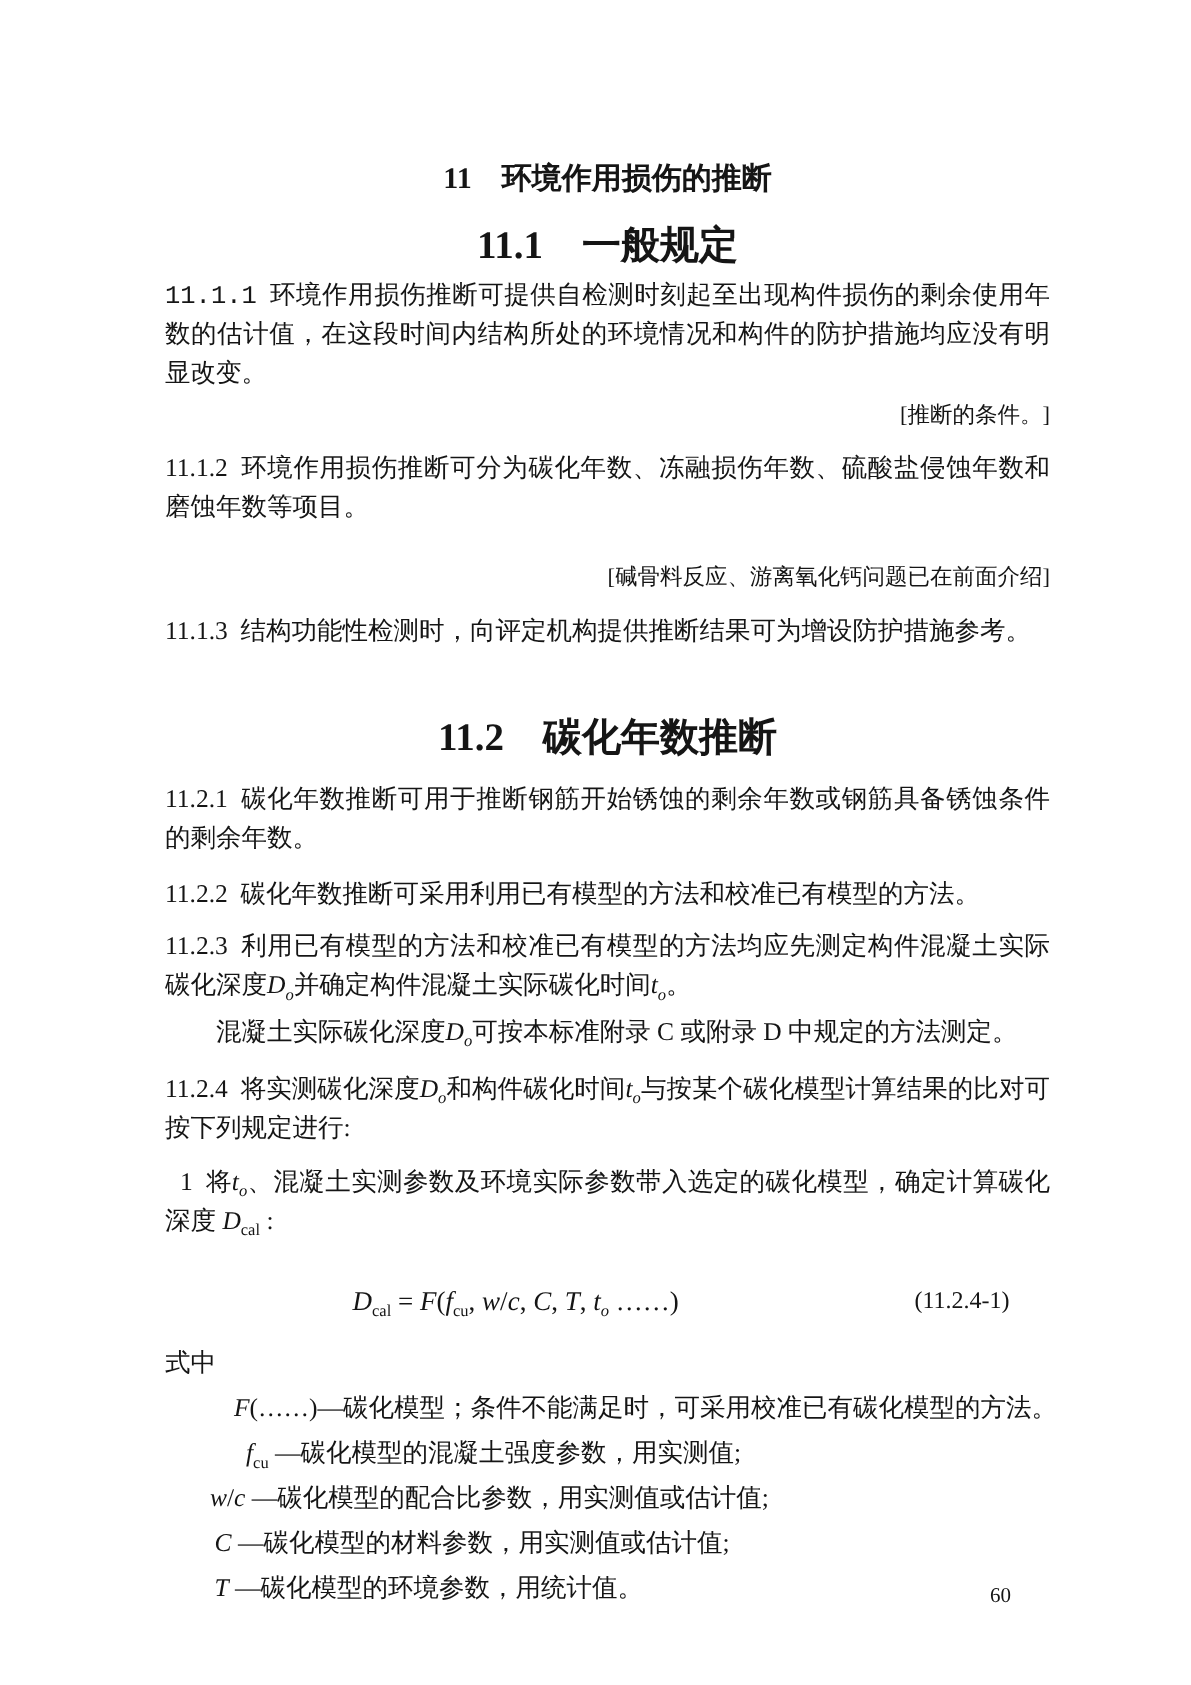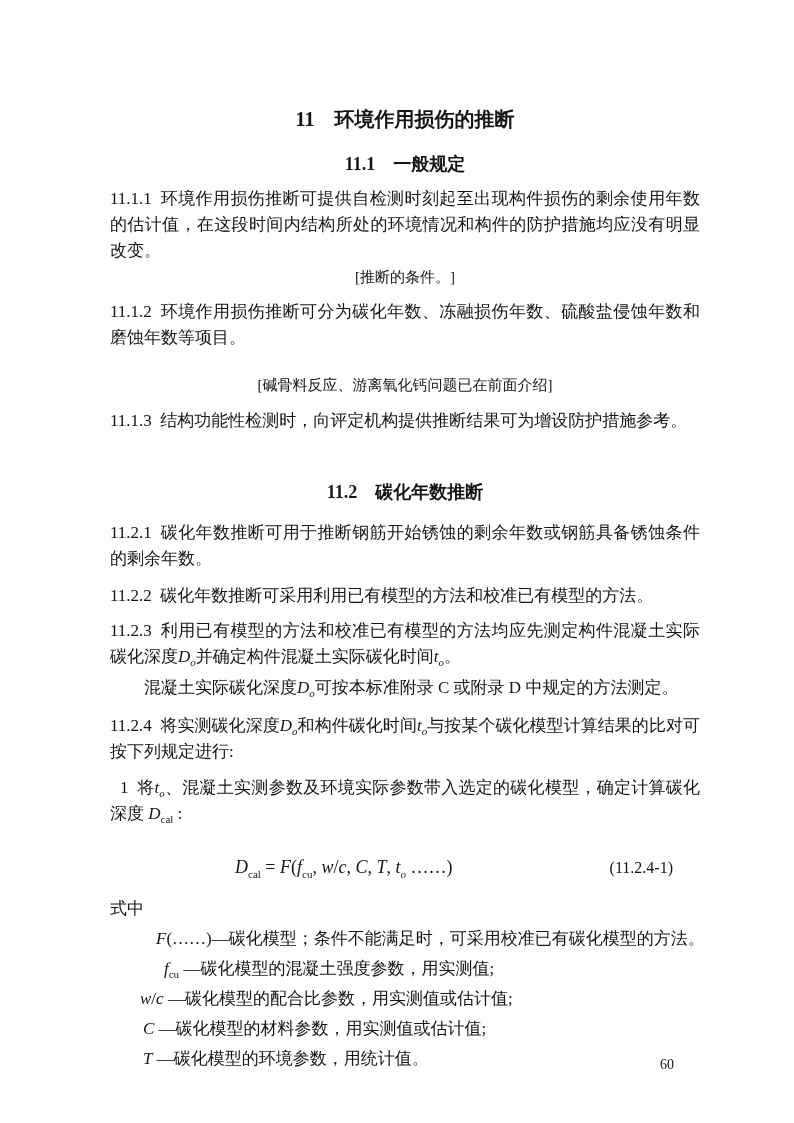--- a/index.html
+++ b/index.html
@@ -12,30 +12,30 @@
     font-family:"Liberation Serif","DejaVu Serif",serif;
     color:#151515;
   }
   .content{margin-left:110px;width:590px;}
   .chapter-title{
     margin:104px 0 0;
     font-size:20px;line-height:30px;font-weight:bold;text-align:center;
   }
   .section-title{
     margin:16px 0 0;
-    font-size:18px;line-height:28px;font-weight:bold;text-align:center;
+    font-size:26px;line-height:28px;font-weight:bold;text-align:center;
   }
   .st-11-2{margin-top:44px;}
   .clause{
     margin:0;
     font-size:17px;line-height:26px;
     text-align:justify;
   }
-  .note{margin:0;font-size:15px;line-height:24px;text-align:center;}
-  .c-11-1-1{margin-top:8px;}
+  .note{margin:0;font-size:15px;line-height:24px;text-align:right;}
+  .c-11-1-1{margin-top:8px;font-family:Liberation Mono, monospace;}
   .n-1{margin-top:1px;}
   .c-11-1-2{margin-top:10px;}
   .n-2{margin-top:22px;}
   .c-11-1-3{margin-top:11px;}
   .c-11-2-1{margin-top:14px;}
   .c-11-2-2{margin-top:11px;}
   .c-11-2-3{margin-top:9px;}
   .c-11-2-3b{margin-top:5px;text-indent:34px;}
   .c-11-2-4{margin-top:12px;}
   .item1{margin-top:10px;text-indent:10px;}

